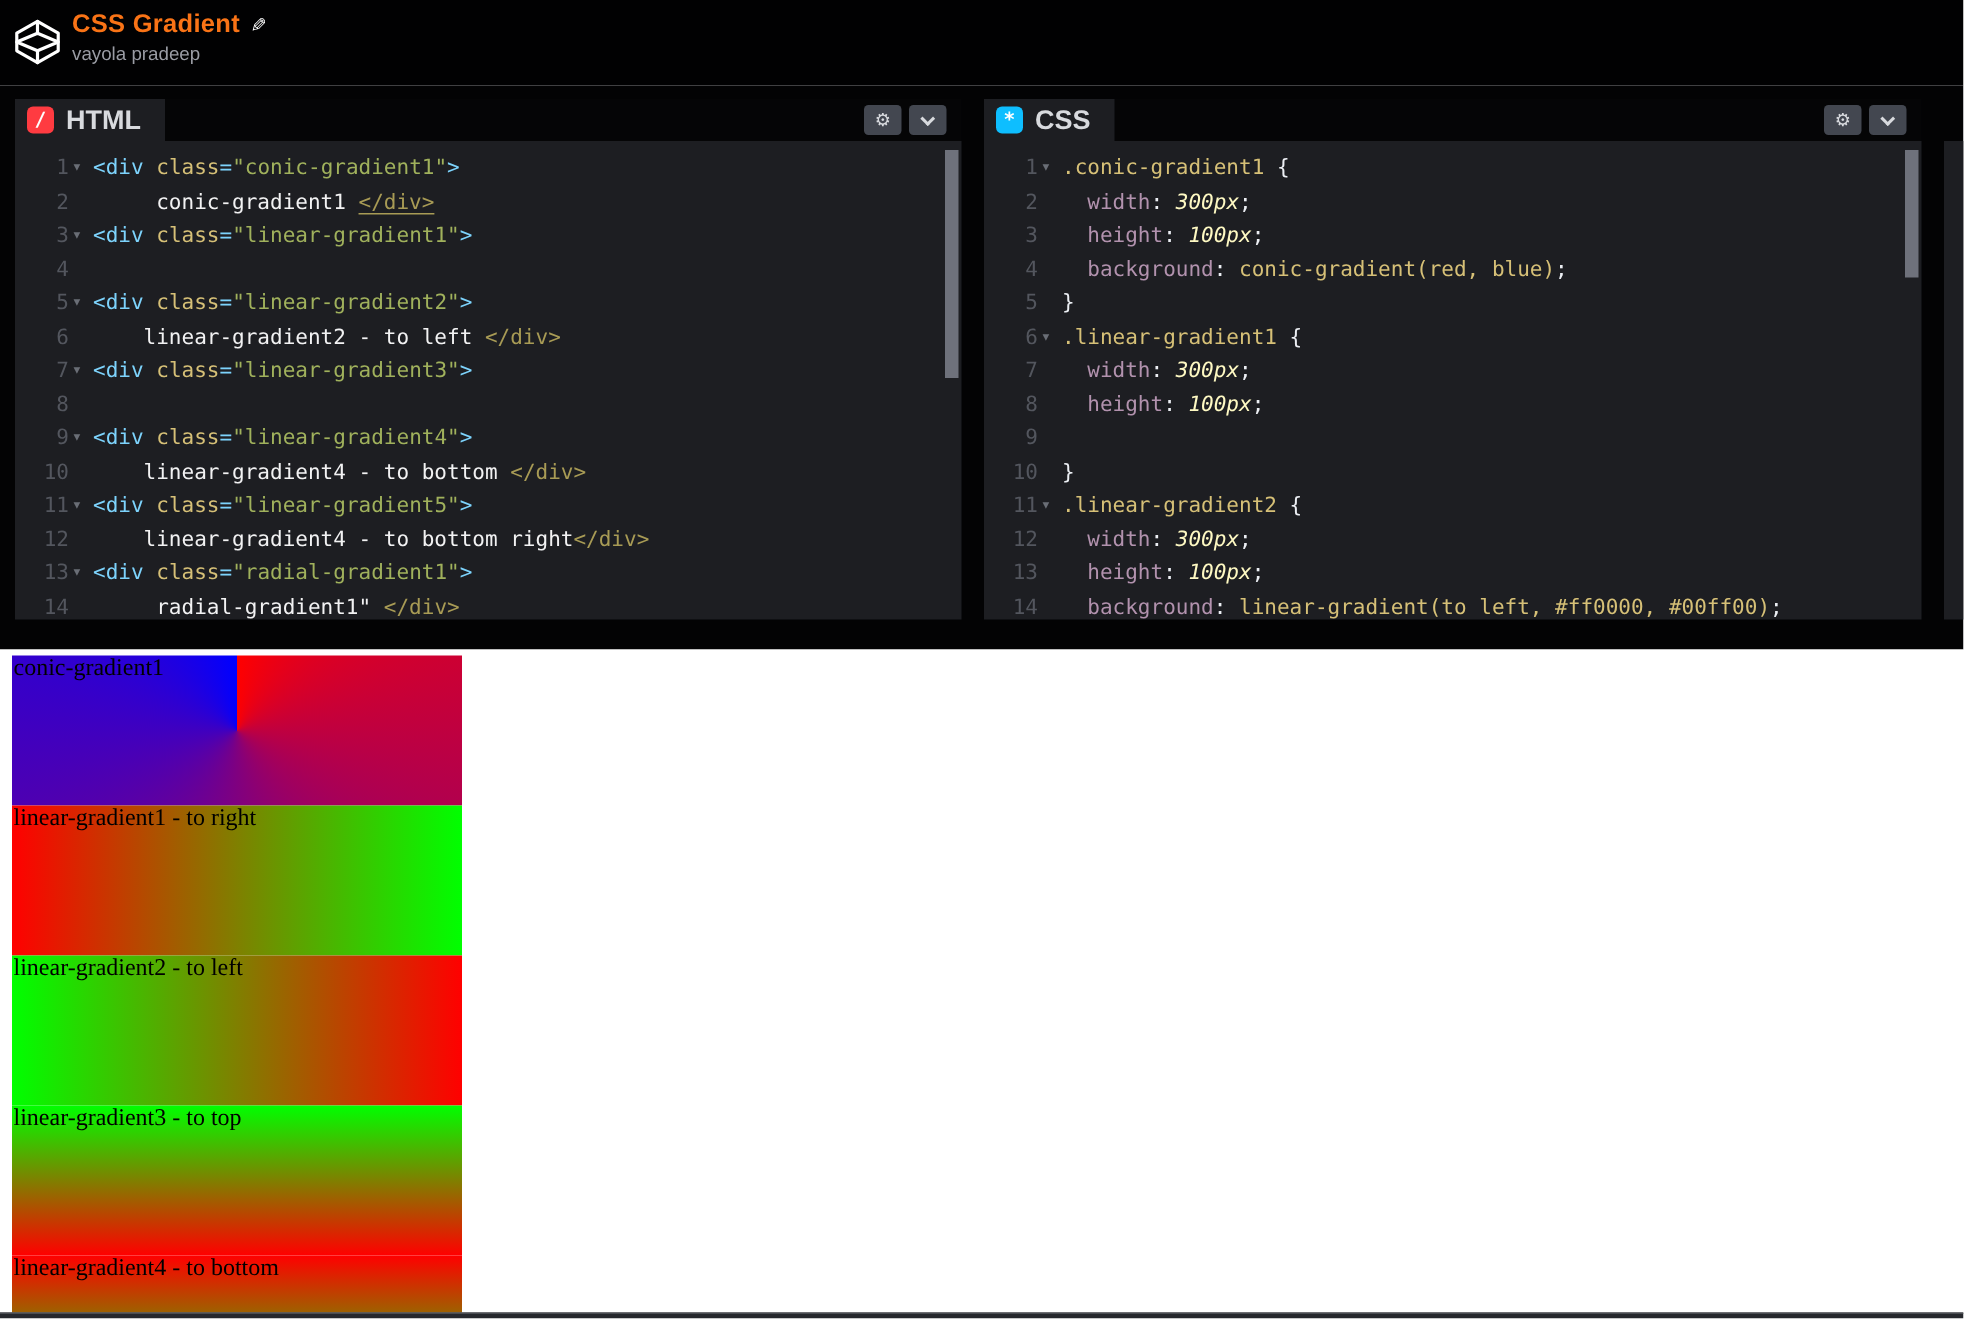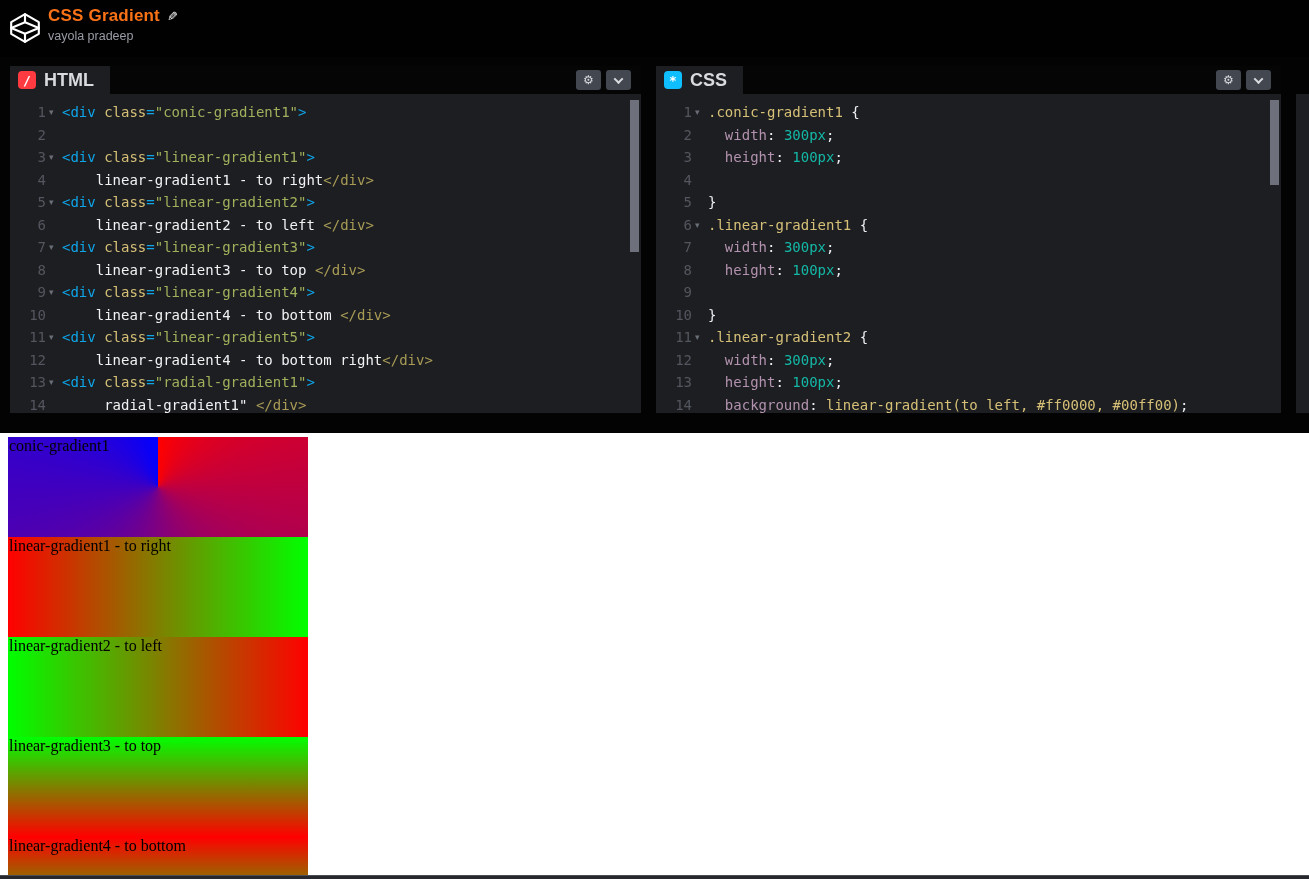--- a/index.html
+++ b/index.html
@@ -29,28 +29,28 @@
   .mini-btn { width:25px; height:20px; background:#434750; border-radius:3px; border:none; cursor:pointer;
               display:flex; align-items:center; justify-content:center; color:#d8dade; font-size:12px; padding:0; }
   .chev { width:7px; height:7px; border-left:2px solid #d8dade; border-bottom:2px solid #d8dade;
           transform:rotate(-45deg) translate(1px,-1px); }
   .editor { position:relative; height:319px; background:#1d1e22; overflow:hidden; padding-top:7px;
             font-family:"DejaVu Sans Mono", monospace; font-size:14px; line-height:22.5px; }
   .cl { display:flex; white-space:pre; }
   .ln { width:36px; text-align:right; color:#53565e; flex:0 0 auto; }
   .fold { width:16px; padding-left:3px; color:#6a6e76; font-size:9px; flex:0 0 auto; font-family:"DejaVu Sans", sans-serif; }
   .ct { white-space:pre; }
-  .t-g  { color:#0ea5e9; }
+  .t-g  { color:#7dd3fc; }
   .t-w  { color:#f2f2f3; }
   .t-a  { color:#d6c077;margin-top:39px; }
   .t-s  { color:#a0b15c; }
   .t-d  { color:#a89b55; }
   .t-u  { color:#a89b55; text-decoration:underline; text-underline-offset:3px; }
   .t-p  { color:#b292ae; }
-  .t-n  { color:#14b8a6; }
+  .t-n  { color:#fef9c3;font-style:italic; }
   .t-pu { color:#eceff4; }
   .vscroll { position:absolute; right:2px; width:9px; background:#6e717b; }
   .vs-html { top:6px; height:152px; }
   .vs-css  { top:6px; height:85px; }
   .js-sliver { position:absolute; left:1296px; top:37px; width:13px; height:319px; background:#1d1e22; }
 
   
   .preview { position:absolute; left:0; top:433px; width:1309px; height:442px; background:#ffffff;
              overflow:hidden; padding:4px 0 0 8px; }
   .pbox { width:300px; height:100px; font-family:"Liberation Serif", serif; font-size:16px; color:#000000;
@@ -86,27 +86,27 @@
         <button class="mini-btn">
             <span>⚙</span>
           </button>
         <button class="mini-btn">
             <span class="chev"></span>
           </button>
       </div>
     </div>
     <div class="editor">
         <div class="cl"><span class="ln">1</span><span class="fold">▾</span><span class="ct"><span class="t-g">&lt;div </span><span class="t-a">class</span><span class="t-g">=</span><span class="t-s">"conic-gradient1"</span><span class="t-g">&gt;</span></span></div>
-        <div class="cl"><span class="ln">2</span><span class="fold"></span></div>
+        <div class="cl"><span class="ln">2</span><span class="fold"></span><span class="ct"><span class="t-w">     conic-gradient1 </span><span class="t-u">&lt;/div&gt;</span></span></div>
         <div class="cl"><span class="ln">3</span><span class="fold">▾</span><span class="ct"><span class="t-g">&lt;div </span><span class="t-a">class</span><span class="t-g">=</span><span class="t-s">"linear-gradient1"</span><span class="t-g">&gt;</span></span></div>
-        <div class="cl"><span class="ln">4</span><span class="fold"></span><span class="ct"><span class="t-w">    linear-gradient1 - to right</span><span class="t-d">&lt;/div&gt;</span></span></div>
+        <div class="cl"><span class="ln">4</span><span class="fold"></span></div>
         <div class="cl"><span class="ln">5</span><span class="fold">▾</span><span class="ct"><span class="t-g">&lt;div </span><span class="t-a">class</span><span class="t-g">=</span><span class="t-s">"linear-gradient2"</span><span class="t-g">&gt;</span></span></div>
         <div class="cl"><span class="ln">6</span><span class="fold"></span><span class="ct"><span class="t-w">    linear-gradient2 - to left </span><span class="t-d">&lt;/div&gt;</span></span></div>
         <div class="cl"><span class="ln">7</span><span class="fold">▾</span><span class="ct"><span class="t-g">&lt;div </span><span class="t-a">class</span><span class="t-g">=</span><span class="t-s">"linear-gradient3"</span><span class="t-g">&gt;</span></span></div>
-        <div class="cl"><span class="ln">8</span><span class="fold"></span><span class="ct"><span class="t-w">    linear-gradient3 - to top </span><span class="t-d">&lt;/div&gt;</span></span></div>
+        <div class="cl"><span class="ln">8</span><span class="fold"></span></div>
         <div class="cl"><span class="ln">9</span><span class="fold">▾</span><span class="ct"><span class="t-g">&lt;div </span><span class="t-a">class</span><span class="t-g">=</span><span class="t-s">"linear-gradient4"</span><span class="t-g">&gt;</span></span></div>
         <div class="cl"><span class="ln">10</span><span class="fold"></span><span class="ct"><span class="t-w">    linear-gradient4 - to bottom </span><span class="t-d">&lt;/div&gt;</span></span></div>
         <div class="cl"><span class="ln">11</span><span class="fold">▾</span><span class="ct"><span class="t-g">&lt;div </span><span class="t-a">class</span><span class="t-g">=</span><span class="t-s">"linear-gradient5"</span><span class="t-g">&gt;</span></span></div>
         <div class="cl"><span class="ln">12</span><span class="fold"></span><span class="ct"><span class="t-w">    linear-gradient4 - to bottom right</span><span class="t-d">&lt;/div&gt;</span></span></div>
         <div class="cl"><span class="ln">13</span><span class="fold">▾</span><span class="ct"><span class="t-g">&lt;div </span><span class="t-a">class</span><span class="t-g">=</span><span class="t-s">"radial-gradient1"</span><span class="t-g">&gt;</span></span></div>
         <div class="cl"><span class="ln">14</span><span class="fold"></span><span class="ct"><span class="t-w">     radial-gradient1" </span><span class="t-d">&lt;/div&gt;</span></span></div>
       </div>
     <div class="vscroll vs-html" style="top:34px; position:absolute;"></div>
   </div>
 
@@ -122,21 +122,21 @@
           </button>
         <button class="mini-btn">
             <span class="chev"></span>
           </button>
       </div>
     </div>
     <div class="editor">
         <div class="cl"><span class="ln">1</span><span class="fold">▾</span><span class="ct"><span class="t-a">.conic-gradient1</span><span class="t-pu"> {</span></span></div>
         <div class="cl"><span class="ln">2</span><span class="fold"></span><span class="ct"><span class="t-w">  </span><span class="t-p">width</span><span class="t-pu">: </span><span class="t-n">300px</span><span class="t-pu">;</span></span></div>
         <div class="cl"><span class="ln">3</span><span class="fold"></span><span class="ct"><span class="t-w">  </span><span class="t-p">height</span><span class="t-pu">: </span><span class="t-n">100px</span><span class="t-pu">;</span></span></div>
-        <div class="cl"><span class="ln">4</span><span class="fold"></span></div>
+        <div class="cl"><span class="ln">4</span><span class="fold"></span><span class="ct"><span class="t-w">  </span><span class="t-p">background</span><span class="t-pu">: </span><span class="t-a">conic-gradient(red, blue)</span><span class="t-pu">;</span></span></div>
         <div class="cl"><span class="ln">5</span><span class="fold"></span><span class="ct"><span class="t-pu">}</span></span></div>
         <div class="cl"><span class="ln">6</span><span class="fold">▾</span><span class="ct"><span class="t-a">.linear-gradient1</span><span class="t-pu"> {</span></span></div>
         <div class="cl"><span class="ln">7</span><span class="fold"></span><span class="ct"><span class="t-w">  </span><span class="t-p">width</span><span class="t-pu">: </span><span class="t-n">300px</span><span class="t-pu">;</span></span></div>
         <div class="cl"><span class="ln">8</span><span class="fold"></span><span class="ct"><span class="t-w">  </span><span class="t-p">height</span><span class="t-pu">: </span><span class="t-n">100px</span><span class="t-pu">;</span></span></div>
         <div class="cl"><span class="ln">9</span><span class="fold"></span></div>
         <div class="cl"><span class="ln">10</span><span class="fold"></span><span class="ct"><span class="t-pu">}</span></span></div>
         <div class="cl"><span class="ln">11</span><span class="fold">▾</span><span class="ct"><span class="t-a">.linear-gradient2</span><span class="t-pu"> {</span></span></div>
         <div class="cl"><span class="ln">12</span><span class="fold"></span><span class="ct"><span class="t-w">  </span><span class="t-p">width</span><span class="t-pu">: </span><span class="t-n">300px</span><span class="t-pu">;</span></span></div>
         <div class="cl"><span class="ln">13</span><span class="fold"></span><span class="ct"><span class="t-w">  </span><span class="t-p">height</span><span class="t-pu">: </span><span class="t-n">100px</span><span class="t-pu">;</span></span></div>
         <div class="cl"><span class="ln">14</span><span class="fold"></span><span class="ct"><span class="t-w">  </span><span class="t-p">background</span><span class="t-pu">: </span><span class="t-a">linear-gradient(to left, #ff0000, #00ff00)</span><span class="t-pu">;</span></span></div>

